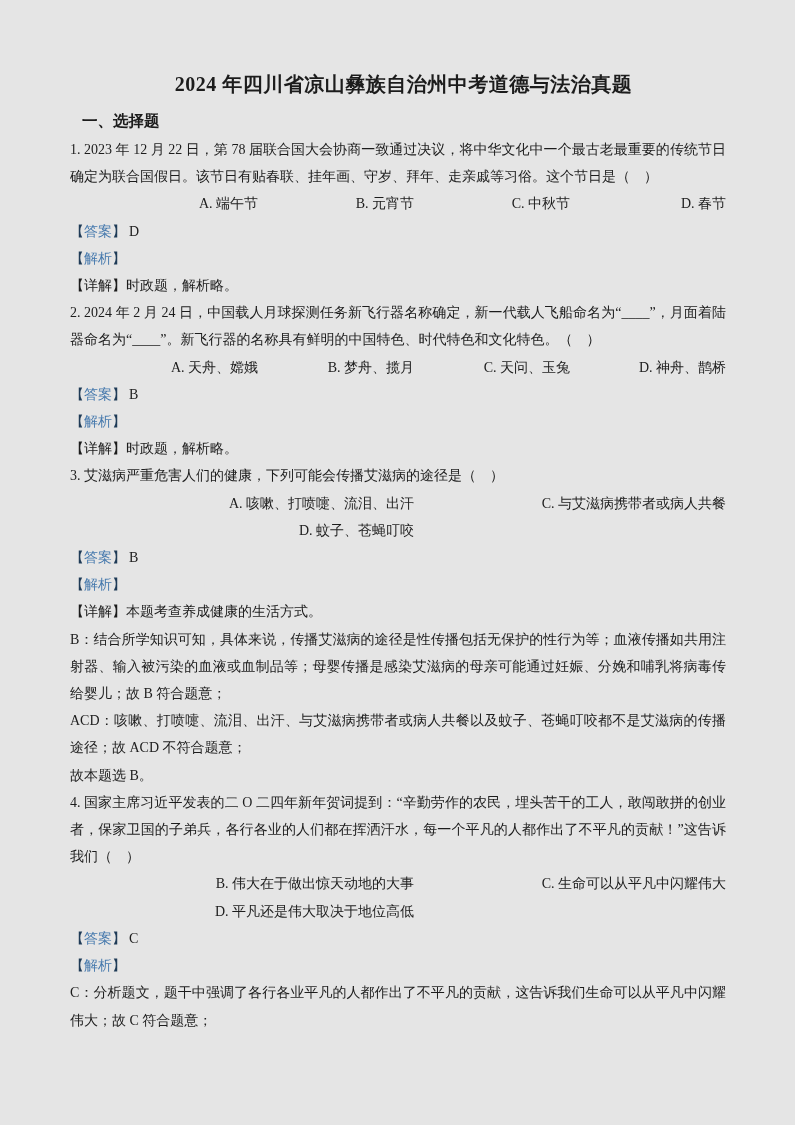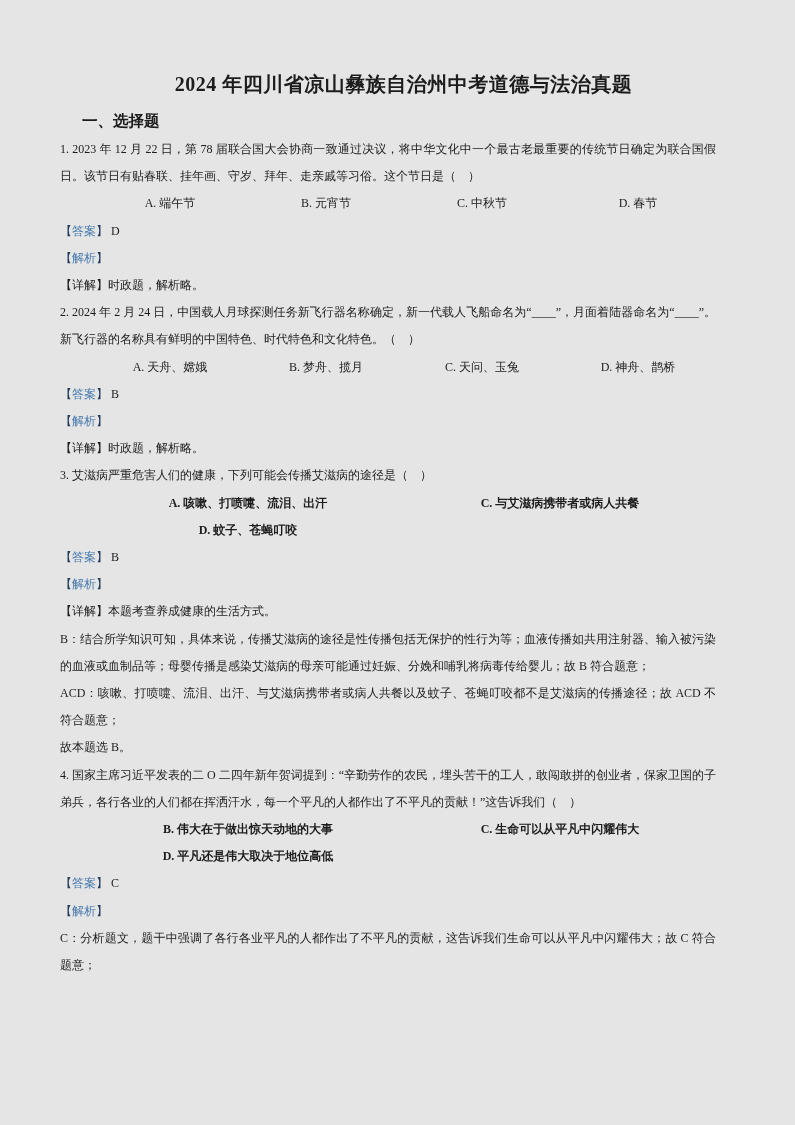--- a/index.html
+++ b/index.html
@@ -30,35 +30,35 @@
   .section-heading {
     position: absolute;
     top: 111px;
     left: 82px;
     font-size: 15.5px;
     font-weight: 700;
   }
   .content {
     position: absolute;
     top: 136px;
-    left: 60px;
+    left: 70px;
     width: 656px;
-    font-size: 12px;
+    font-size: 14px;
     line-height: 27.2px;
     text-align: justify;
   }
   .content p { margin: 0; }
   .options-grid {
     display: flex;
     flex-wrap: wrap;
-    text-align: center;
+    text-align: right;
     margin-left: 32px;
   }
   .options-grid.cols-4 .opt { width: 25%; }
-  .options-grid.cols-2 .opt { width: 50%; font-weight: bold; }
+  .options-grid.cols-2 .opt { width: 50%; }
   .opt { display: inline-block; }
   .lbl-bracket { color: #1f3b57; }
   .lbl-text { color: #4679ad; }
   .answer-letter { margin-left: 3px; }
 </style>
 </head>
 <body>
 
 <div class="page">
 

